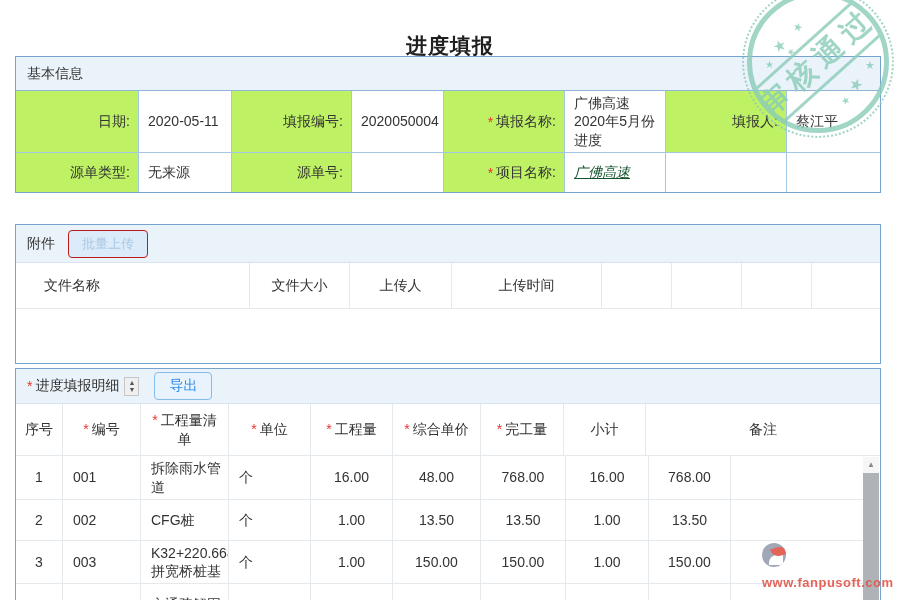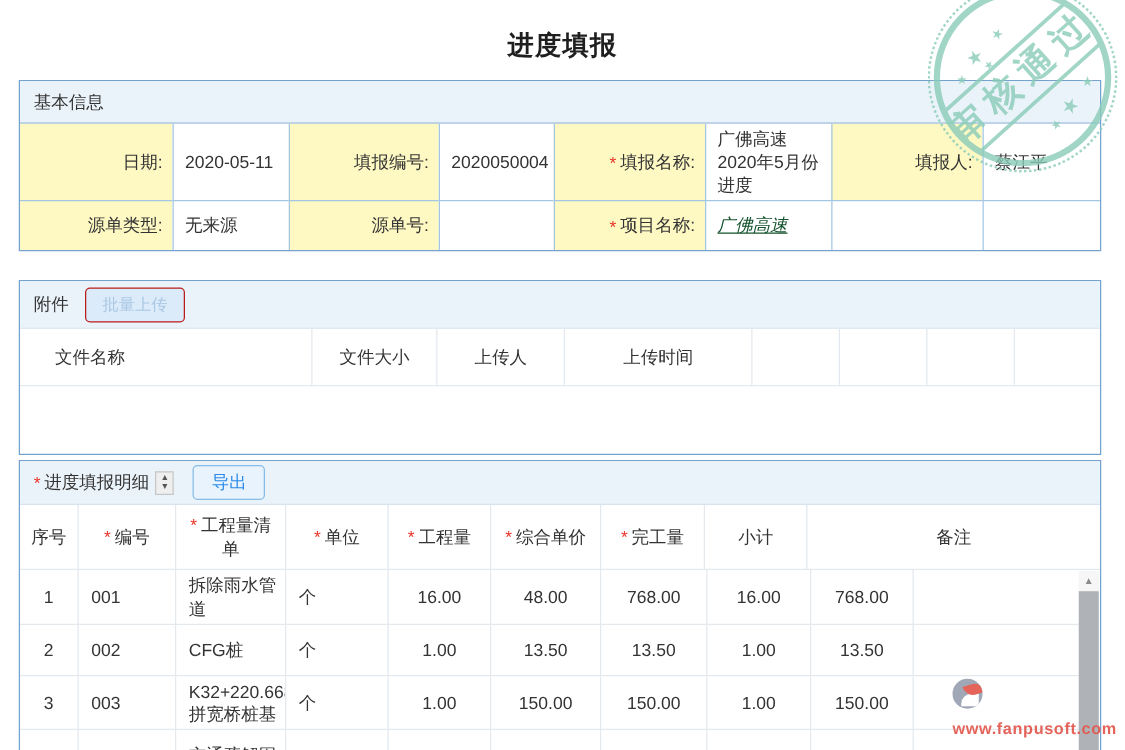--- a/index.html
+++ b/index.html
@@ -1,36 +1,36 @@
 <!DOCTYPE html>
 <html><head>
 <meta charset="utf-8">
 <style>
   * { margin:0; padding:0; box-sizing:border-box; }
   html,body { width:900px; height:600px; overflow:hidden; background:#fff;
     font-family:"Liberation Sans","DejaVu Sans",sans-serif; color:#333; }
   body { position:relative; }
 
-  .page-title { position:absolute; top:22px; left:0; width:900px; text-align:center;
+  .page-title { position:absolute; top:32px; left:0; width:900px; text-align:center;
     font-size:21px; font-weight:bold; color:#1f1f1f; letter-spacing:1px; }
 
   
   .section { position:absolute; left:15px; width:866px; border:1px solid #74a3cf; background:#fff; }
   .sec-head { background:#ebf3fa; display:flex; align-items:center; padding-left:11px;
     font-size:14px; color:#333; }
 
   
-  #basic { top:64px; }
+  #basic { top:56px; }
   #basic .sec-head { height:34px; border-bottom:1px solid #8fb5d9; }
   .bgrid { display:grid; grid-template-columns:122px 93px 120px 92px 121px 101px 121px 1fr;
     grid-template-rows:61px 40px; }
   .bcell { border-left:1px solid #a3c6e3; border-top:1px solid #a3c6e3; font-size:14px;
     display:flex; align-items:center; overflow:hidden; }
   .bcell:nth-child(8n+1) { border-left:none; }
-  .bcell.lbl { background:#fef9c3; justify-content:flex-end; padding-right:8px; text-align:right; }
+  .bcell.lbl { background:#bef264; justify-content:flex-end; padding-right:8px; text-align:right; }
   .bcell.val { background:#fff; padding-left:9px; padding-right:4px; line-height:1.32; }
   .bcell:nth-child(-n+8) { border-top:none; }
   .req { color:#e8352a; margin-right:3px; font-size:14px; }
   a.cell-link { color:#14532d; text-decoration:underline; cursor:pointer;font-style:italic; }
 
   
   #attach { top:224px; height:140px; }
   #attach .sec-head { height:37px; }
   .btn-batch { margin-left:13px; background:#dcebf9; border:1px solid #b91c1c; color:#a9c8e5;
     border-radius:4px; font-size:13px; padding:4px 13px; cursor:pointer; }

